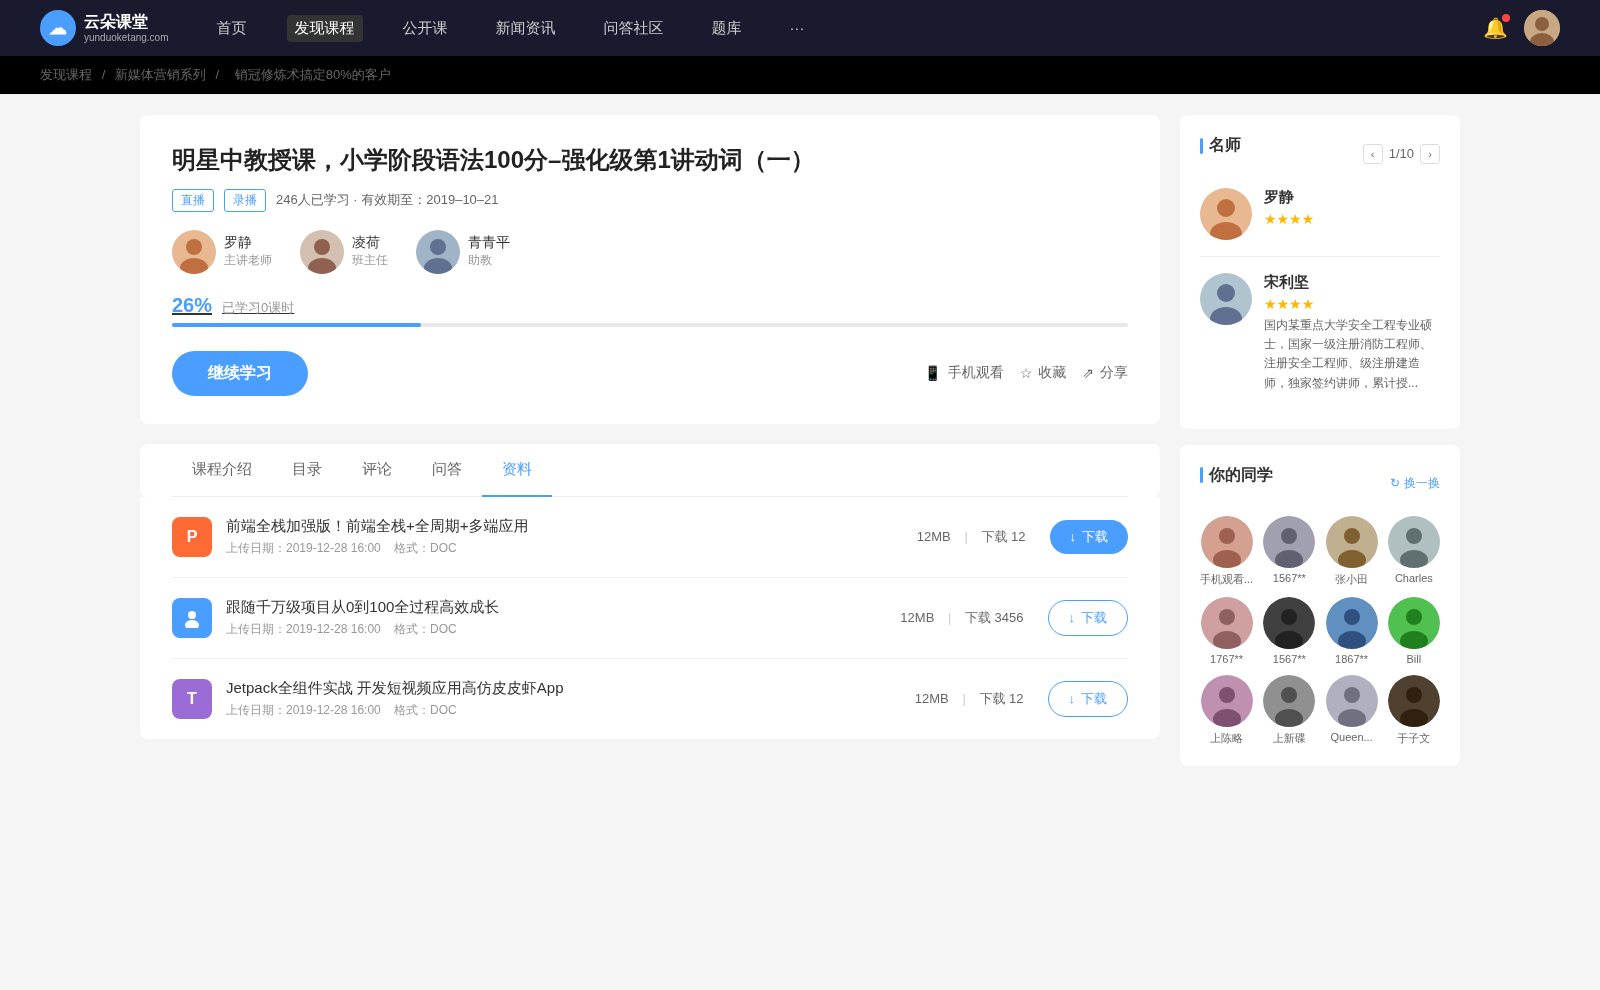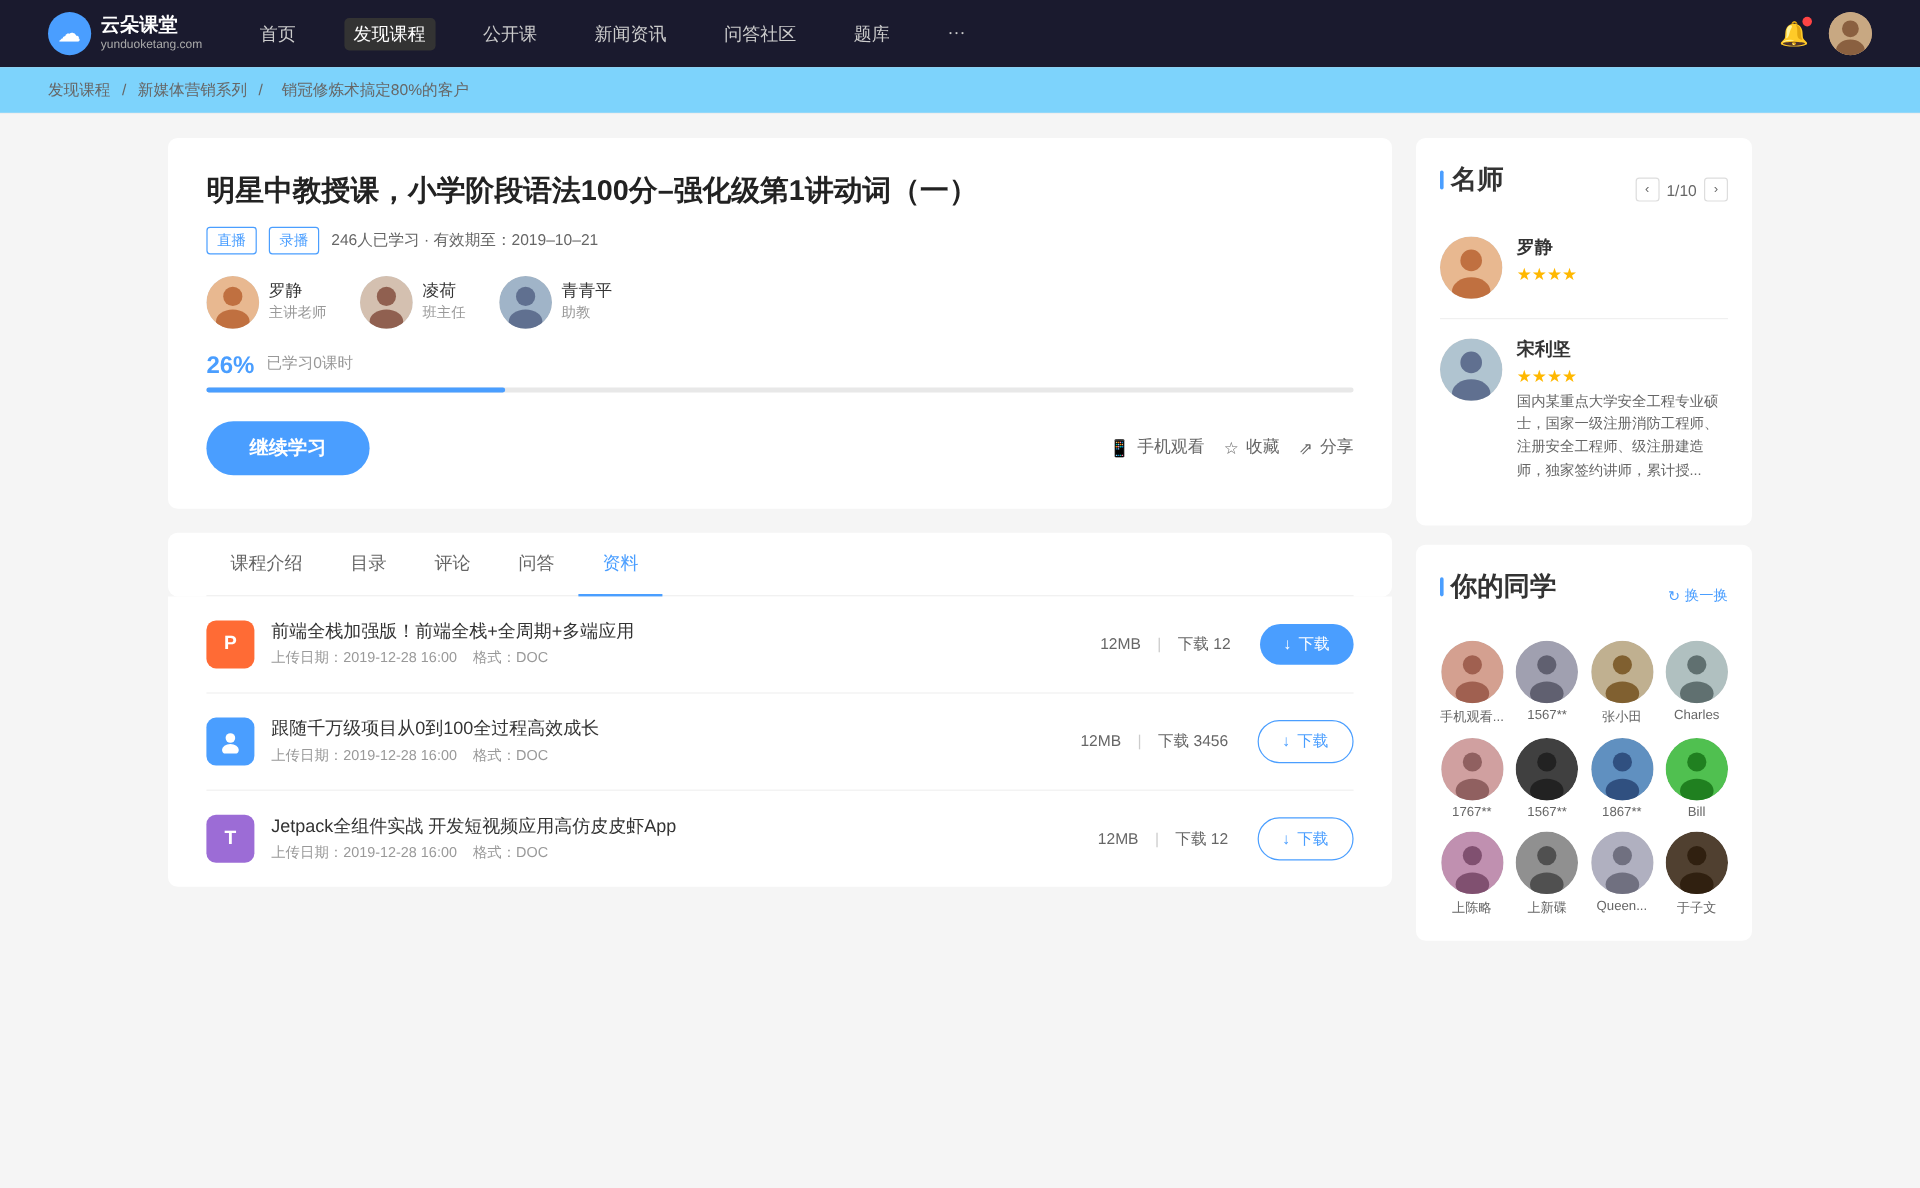--- a/index.html
+++ b/index.html
@@ -14,21 +14,21 @@
     .nav-items { display: flex; gap: 32px; flex: 1; }
     .nav-item { color: #ccc; font-size: 15px; cursor: pointer; padding: 4px 8px; border-radius: 4px; }
     .nav-item.active { color: white; background: #333; }
     .nav-right { display: flex; align-items: center; gap: 16px; margin-left: auto; }
     .bell-icon { color: #ccc; font-size: 20px; position: relative; cursor: pointer; }
     .bell-dot { width: 8px; height: 8px; background: #ff4444; border-radius: 50%; position: absolute; top: -2px; right: -2px; }
     .avatar-nav { width: 36px; height: 36px; border-radius: 50%; background: #c8a882; overflow: hidden; cursor: pointer; display: flex; align-items: center; justify-content: center; }
     .avatar-nav svg { width: 36px; height: 36px; }
 
     
-    .breadcrumb { background: #7dd3fc; padding: 10px 40px; font-size: 13px; color: #666; border-bottom: 1px solid #eee; }
+    .breadcrumb { background: #000000; padding: 10px 40px; font-size: 13px; color: #666; border-bottom: 1px solid #eee; }
     .breadcrumb a { color: #666; text-decoration: none; }
     .breadcrumb span { margin: 0 6px; }
 
     
     .main-container { max-width: 1400px; margin: 0 auto; padding: 20px 40px; display: flex; gap: 20px; }
 
     
     .content-left { flex: 1; min-width: 0; }
 
     
@@ -39,21 +39,21 @@
     .tag-live { border: 1px solid #4a9eff; color: #4a9eff; }
     .tag-record { border: 1px solid #4a9eff; color: #4a9eff; }
     .meta-text { color: #666; font-size: 13px; }
     .teachers { display: flex; gap: 28px; margin-bottom: 20px; }
     .teacher-item { display: flex; align-items: center; gap: 8px; }
     .teacher-avatar { width: 44px; height: 44px; border-radius: 50%; overflow: hidden; background: #ddd; }
     .teacher-info { display: flex; flex-direction: column; }
     .teacher-name { font-size: 14px; color: #333; font-weight: 500; }
     .teacher-role { font-size: 12px; color: #999; }
     .progress-section { margin-bottom: 24px; }
-    .progress-header { display: flex; align-items: flex-start; gap: 10px; margin-bottom: 6px; }
+    .progress-header { display: flex; align-items: flex-end; gap: 10px; margin-bottom: 6px; text-decoration: underline; }
     .progress-pct { font-size: 20px; font-weight: 600; color: #4a9eff; }
     .progress-label { font-size: 13px; color: #999; }
     .progress-bar-bg { height: 4px; background: #e8e8e8; border-radius: 2px; width: 100%; }
     .progress-bar-fill { height: 4px; background: #4a9eff; border-radius: 2px; width: 26%; }
     .course-actions { display: flex; align-items: center; gap: 0; }
     .btn-continue { background: #4a9eff; color: white; border: none; border-radius: 24px; padding: 12px 36px; font-size: 16px; cursor: pointer; font-weight: 700; }
     .action-buttons { margin-left: auto; display: flex; gap: 16px; }
     .action-btn { display: flex; align-items: center; gap: 6px; color: #666; background: none; border: none; cursor: pointer; font-size: 14px; }
 
     
@@ -76,21 +76,21 @@
     .resource-stats { color: #666; font-size: 13px; margin: 0 24px; white-space: nowrap; }
     .resource-stats .sep { margin: 0 10px; color: #ccc; }
     .btn-download { border: 1px solid #4a9eff; color: #4a9eff; background: white; border-radius: 20px; padding: 8px 20px; cursor: pointer; font-size: 13px; display: flex; align-items: center; gap: 6px; }
     .btn-download-filled { background: #4a9eff; color: white; border-radius: 20px; padding: 8px 20px; cursor: pointer; font-size: 13px; border: none; display: flex; align-items: center; gap: 6px; }
 
     
     .sidebar-right { width: 280px; flex-shrink: 0; }
 
     
     .sidebar-card { background: white; border-radius: 8px; padding: 20px; margin-bottom: 16px; }
-    .sidebar-title { font-size: 22px; font-weight: 600; color: #333; margin-bottom: 16px; display: flex; align-items: center; gap: 6px; }
+    .sidebar-title { font-size: 16px; font-weight: 600; color: #333; margin-bottom: 16px; display: flex; align-items: center; gap: 6px; }
     .sidebar-title::before { content: ''; display: inline-block; width: 3px; height: 16px; background: #4a9eff; border-radius: 2px; }
     .sidebar-header { display: flex; align-items: center; justify-content: space-between; margin-bottom: 16px; }
     .sidebar-pagination { display: flex; align-items: center; gap: 6px; font-size: 13px; color: #666; }
     .page-btn { width: 20px; height: 20px; border: 1px solid #ddd; border-radius: 3px; display: flex; align-items: center; justify-content: center; cursor: pointer; font-size: 11px; color: #666; background: white; }
     .teacher-row { display: flex; gap: 12px; margin-bottom: 16px; }
     .teacher-sidebar-avatar { width: 52px; height: 52px; border-radius: 50%; overflow: hidden; background: #ddd; flex-shrink: 0; }
     .teacher-sidebar-info { flex: 1; }
     .teacher-sidebar-name { font-size: 15px; font-weight: 600; color: #333; margin-bottom: 4px; }
     .stars { color: #ffb800; font-size: 14px; margin-bottom: 4px; }
     .teacher-desc { font-size: 12px; color: #666; line-height: 1.6; }

